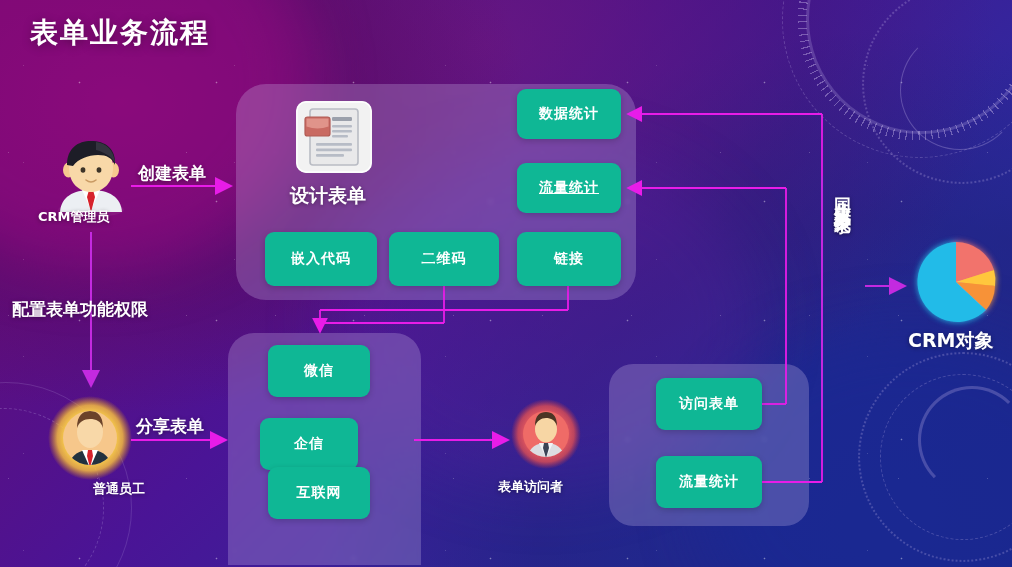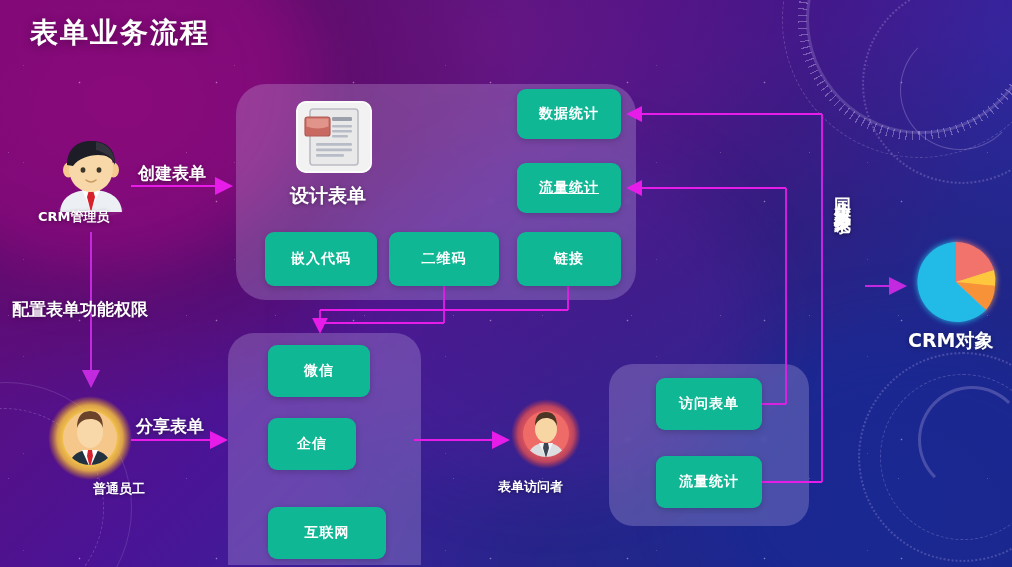--- a/index.html
+++ b/index.html
@@ -189,22 +189,22 @@
   <div class="label sub" style="left:290px;top:183px;">设计表单</div>
 
   <div class="chip" style="left:517px;top:89px;width:104px;height:50px;">数据统计</div>
   <div class="chip" style="left:517px;top:163px;width:104px;height:50px;text-decoration:underline;">流量统计</div>
 
   <div class="chip" style="left:265px;top:232px;width:112px;height:54px;">嵌入代码</div>
   <div class="chip" style="left:389px;top:232px;width:110px;height:54px;">二维码</div>
   <div class="chip" style="left:517px;top:232px;width:104px;height:54px;">链接</div>
 
   <div class="chip" style="left:268px;top:345px;width:102px;height:52px;">微信</div>
-  <div class="chip" style="left:268px;top:418px;width:88px;height:52px;">企信</div>
-  <div class="chip" style="left:268px;top:507px;width:118px;height:52px;">互联网</div>
+  <div class="chip" style="left:260px;top:418px;width:98px;height:52px;">企信</div>
+  <div class="chip" style="left:268px;top:467px;width:102px;height:52px;">互联网</div>
 
   <div class="chip" style="left:656px;top:378px;width:106px;height:52px;">访问表单</div>
   <div class="chip" style="left:656px;top:456px;width:106px;height:52px;">流量统计</div>
 
   <div class="avatar" style="left:52px;top:140px;width:78px;height:76px;">
     <svg width="78" height="76" viewBox="0 0 78 76">
       <ellipse cx="39" cy="70" rx="33" ry="7" fill="#ffffff" opacity=".06"></ellipse>
       <path d="M8,72 C9,57 21,50 39,50 C57,50 69,57 70,72 Z" fill="#eceff3"></path>
       <path d="M30,50 L39,70 L48,50 Z" fill="#ffffff"></path>
       <path d="M37,50 L41,50 L43,57 L39,72 L35,57 Z" fill="#d6222c"></path>

